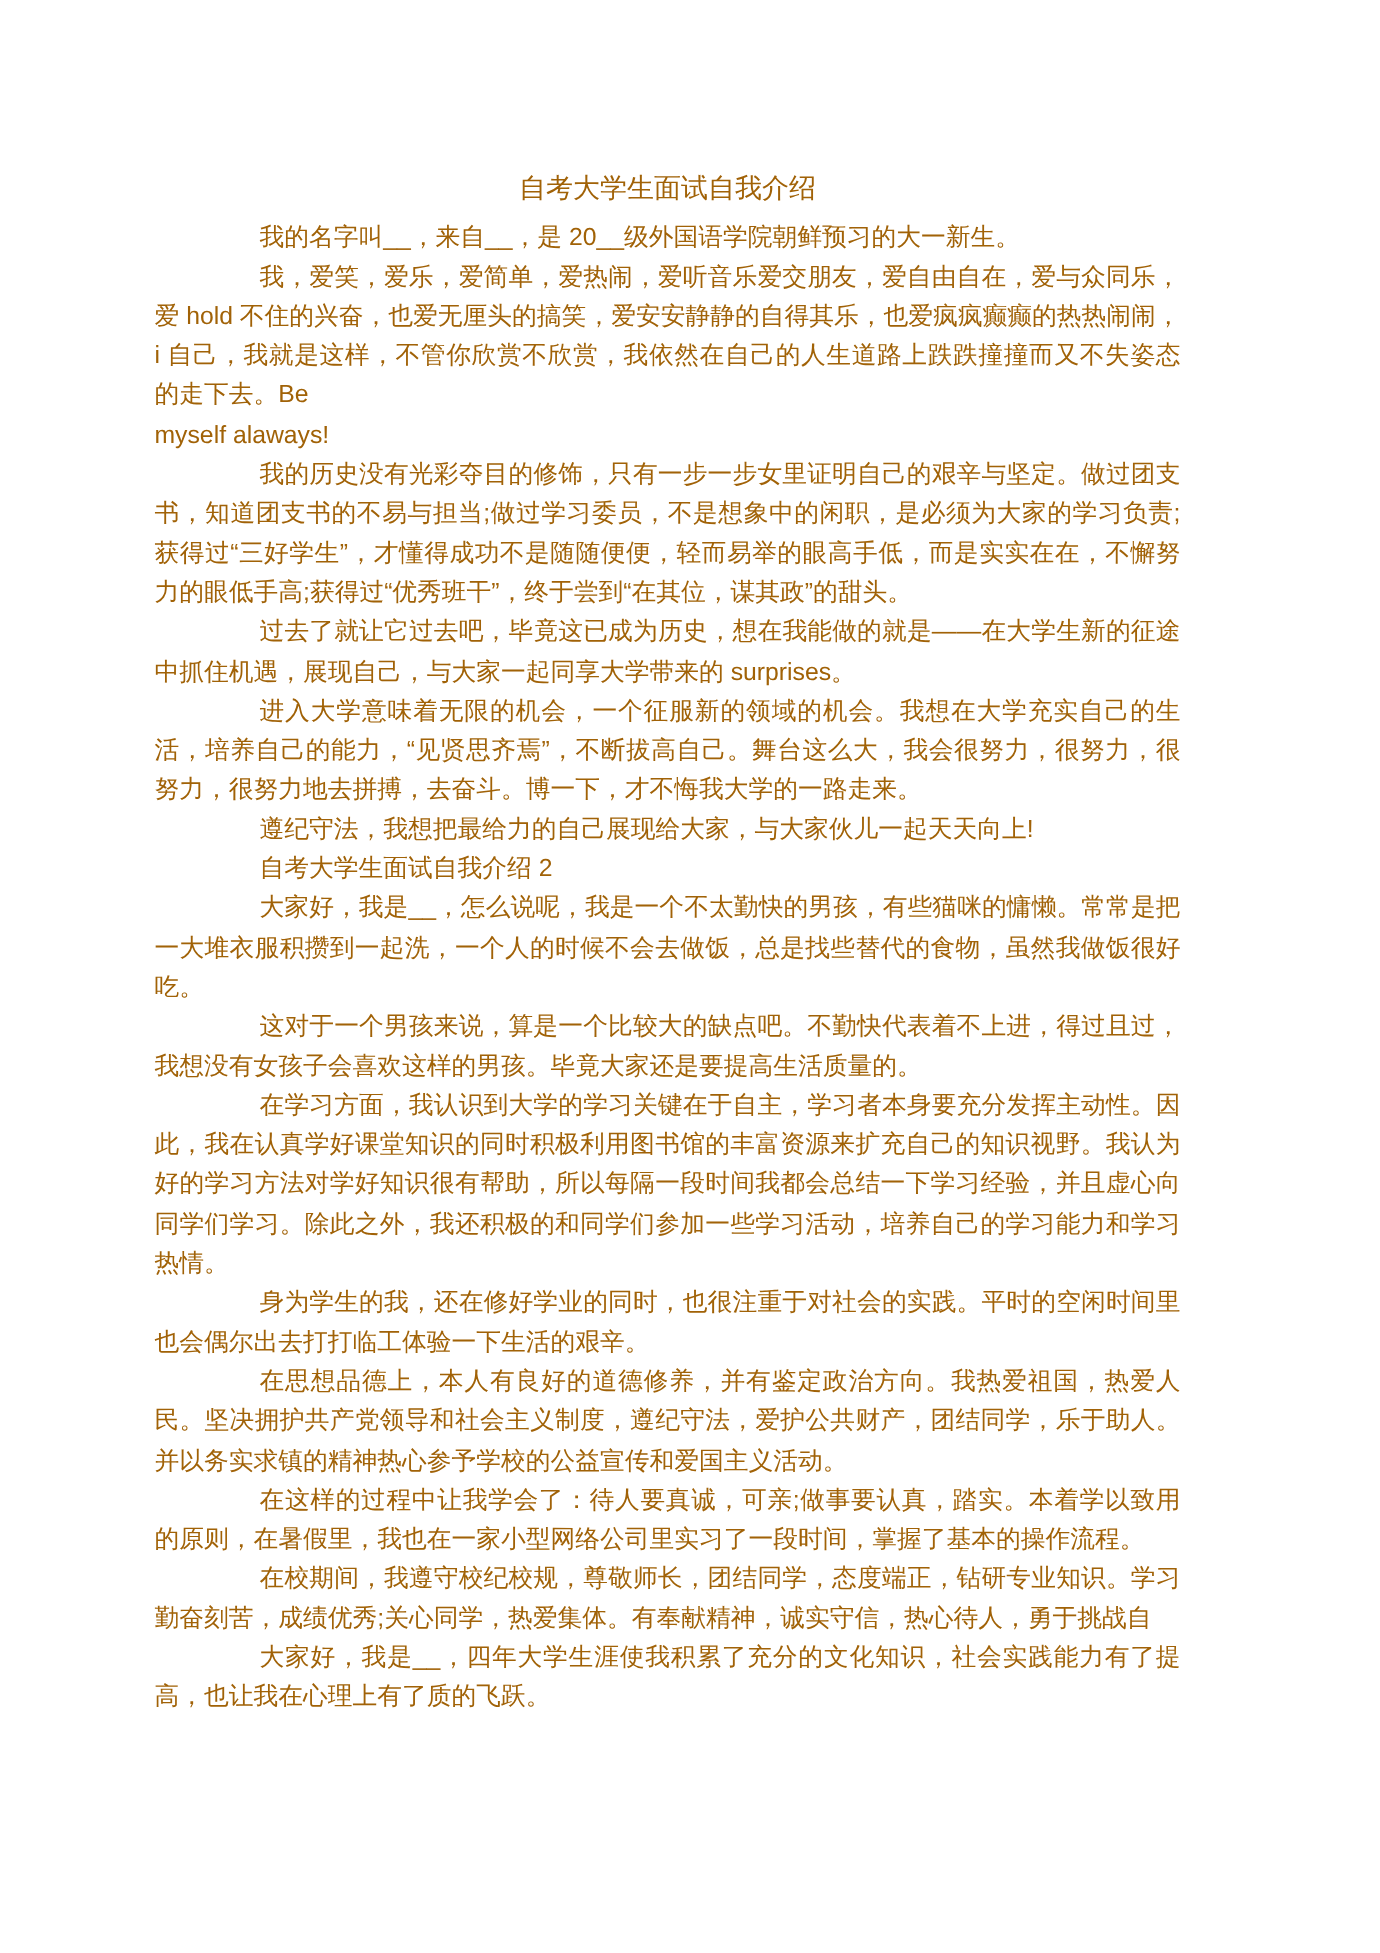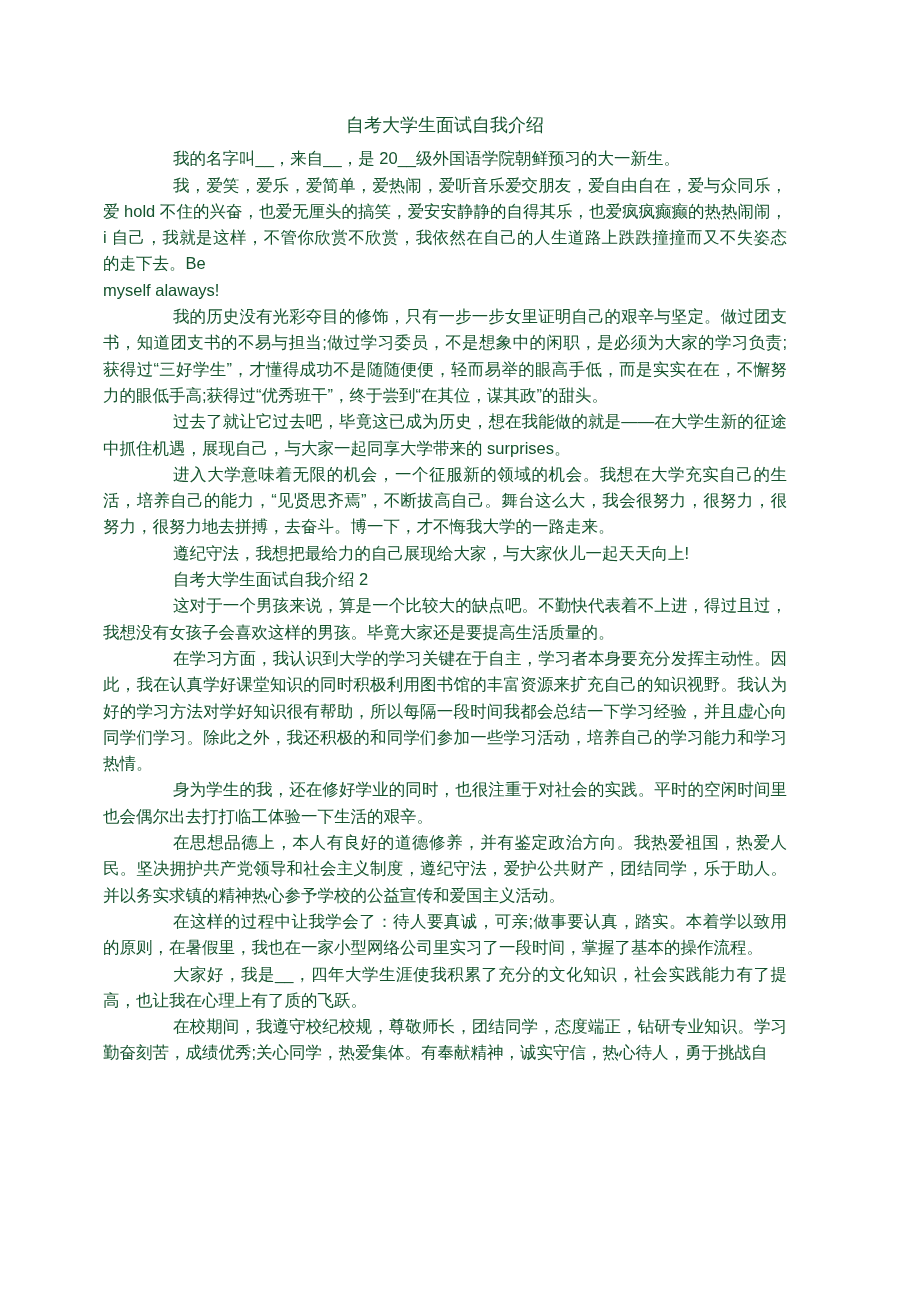--- a/index.html
+++ b/index.html
@@ -14,21 +14,21 @@
     overflow: hidden;
     font-family: "Liberation Sans", "DejaVu Sans", sans-serif;
   }
   .doc {
     position: absolute;
     left: 103px;
     top: 112px;
     width: 684px;
     font-size: 16.5px;
     line-height: 26.3px;
-    color: #14532d;
+    color: #a16207;
     text-align: justify;
   }
   .doc p {
     margin: 0;
     padding: 0;
     white-space: pre-wrap;
   }
   .doc .title {
     text-align: center;
     text-indent: 0;
@@ -47,21 +47,22 @@
 
   <p class="para">我的名字叫__，来自__，是 20__级外国语学院朝鲜预习的大一新生。</p>
   <p class="para">我，爱笑，爱乐，爱简单，爱热闹，爱听音乐爱交朋友，爱自由自在，爱与众同乐，爱 hold 不住的兴奋，也爱无厘头的搞笑，爱安安静静的自得其乐，也爱疯疯癫癫的热热闹闹，i 自己，我就是这样，不管你欣赏不欣赏，我依然在自己的人生道路上跌跌撞撞而又不失姿态的走下去。Be
 myself alaways!</p>
   <p class="para">我的历史没有光彩夺目的修饰，只有一步一步女里证明自己的艰辛与坚定。做过团支书，知道团支书的不易与担当;做过学习委员，不是想象中的闲职，是必须为大家的学习负责;获得过“三好学生”，才懂得成功不是随随便便，轻而易举的眼高手低，而是实实在在，不懈努力的眼低手高;获得过“优秀班干”，终于尝到“在其位，谋其政”的甜头。</p>
   <p class="para">过去了就让它过去吧，毕竟这已成为历史，想在我能做的就是——在大学生新的征途中抓住机遇，展现自己，与大家一起同享大学带来的 surprises。</p>
   <p class="para">进入大学意味着无限的机会，一个征服新的领域的机会。我想在大学充实自己的生活，培养自己的能力，“见贤思齐焉”，不断拔高自己。舞台这么大，我会很努力，很努力，很努力，很努力地去拼搏，去奋斗。博一下，才不悔我大学的一路走来。</p>
   <p class="para">遵纪守法，我想把最给力的自己展现给大家，与大家伙儿一起天天向上!</p>
 
   <p class="heading">自考大学生面试自我介绍 2</p>
+  <p class="para">大家好，我是__，怎么说呢，我是一个不太勤快的男孩，有些猫咪的慵懒。常常是把一大堆衣服积攒到一起洗，一个人的时候不会去做饭，总是找些替代的食物，虽然我做饭很好吃。</p>
   <p class="para">这对于一个男孩来说，算是一个比较大的缺点吧。不勤快代表着不上进，得过且过，我想没有女孩子会喜欢这样的男孩。毕竟大家还是要提高生活质量的。</p>
   <p class="para">在学习方面，我认识到大学的学习关键在于自主，学习者本身要充分发挥主动性。因此，我在认真学好课堂知识的同时积极利用图书馆的丰富资源来扩充自己的知识视野。我认为好的学习方法对学好知识很有帮助，所以每隔一段时间我都会总结一下学习经验，并且虚心向同学们学习。除此之外，我还积极的和同学们参加一些学习活动，培养自己的学习能力和学习热情。</p>
   <p class="para">身为学生的我，还在修好学业的同时，也很注重于对社会的实践。平时的空闲时间里也会偶尔出去打打临工体验一下生活的艰辛。</p>
   <p class="para">在思想品德上，本人有良好的道德修养，并有鉴定政治方向。我热爱祖国，热爱人民。坚决拥护共产党领导和社会主义制度，遵纪守法，爱护公共财产，团结同学，乐于助人。并以务实求镇的精神热心参予学校的公益宣传和爱国主义活动。</p>
   <p class="para">在这样的过程中让我学会了：待人要真诚，可亲;做事要认真，踏实。本着学以致用的原则，在暑假里，我也在一家小型网络公司里实习了一段时间，掌握了基本的操作流程。</p>
 
+  <p class="para">在校期间，我遵守校纪校规，尊敬师长，团结同学，态度端正，钻研专业知识。学习勤奋刻苦，成绩优秀;关心同学，热爱集体。有奉献精神，诚实守信，热心待人，勇于挑战自</p>
   <p class="para">大家好，我是__，四年大学生涯使我积累了充分的文化知识，社会实践能力有了提高，也让我在心理上有了质的飞跃。</p>
-  <p class="para">在校期间，我遵守校纪校规，尊敬师长，团结同学，态度端正，钻研专业知识。学习勤奋刻苦，成绩优秀;关心同学，热爱集体。有奉献精神，诚实守信，热心待人，勇于挑战自</p>
 </div>
 
 </body></html>

